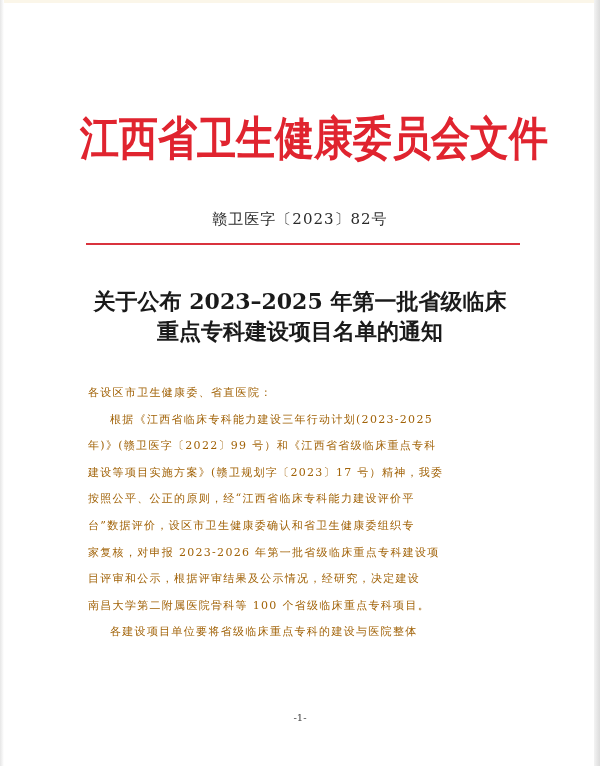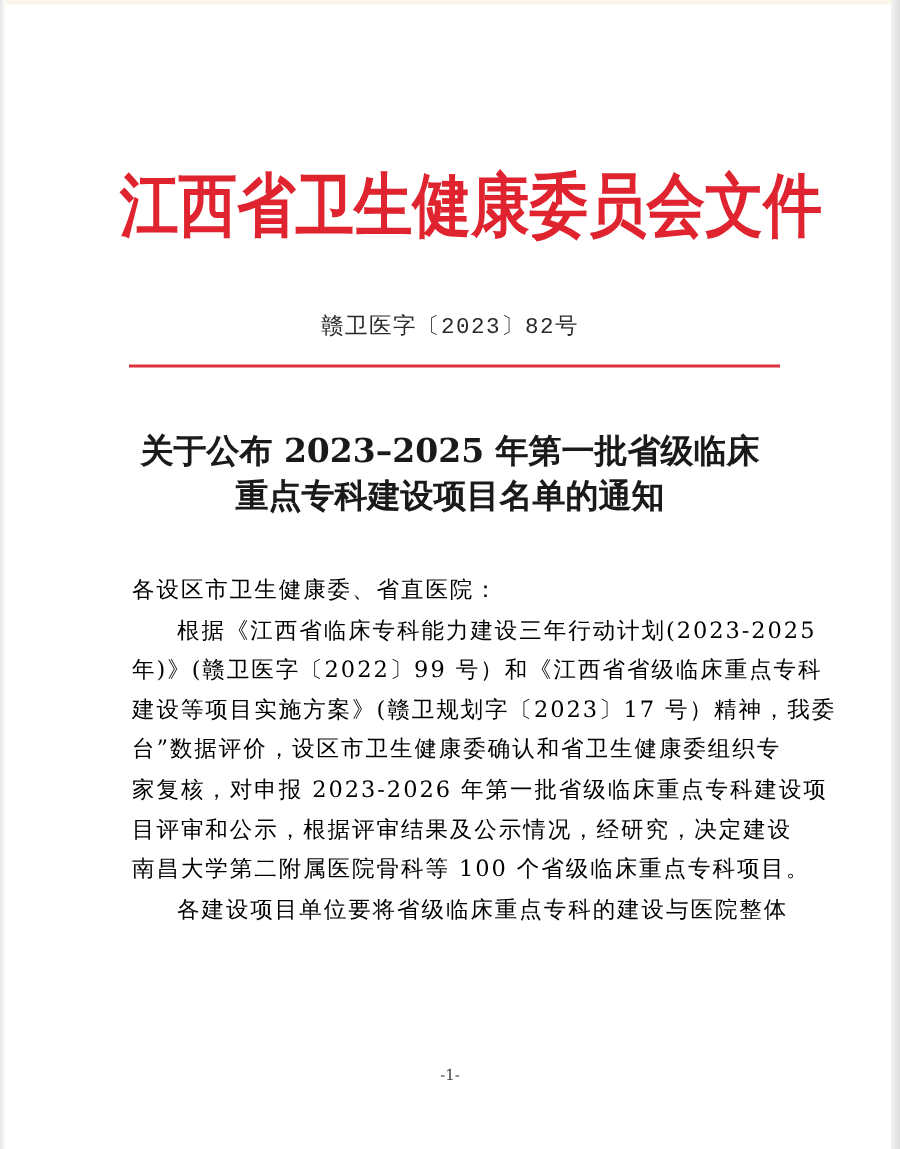--- a/index.html
+++ b/index.html
@@ -55,21 +55,20 @@
     }
     .doc-number {
       position: absolute;
       left: 0; top: 208px;
       width: 600px;
       text-align: center;
       color: #2a2a2a;
       font-size: 15px;
       letter-spacing: 1px;
       line-height: 22px;
-      font-family: Liberation Mono, monospace;
     }
     .red-rule {
       position: absolute;
       left: 86px; top: 243px;
       width: 434px; height: 2px;
       background: #d9333d;
     }
     .title {
       position: absolute;
       left: 0; top: 286px;
@@ -77,22 +76,22 @@
       text-align: center;
       color: #1a1a1a;
       font-weight: bold;
       font-size: 22px;
       line-height: 30px;
     }
     .body {
       position: absolute;
       left: 88px; top: 380px;
       width: 436px;
-      color: #000000;
-      font-size: 15px;
+      color: #a16207;
+      font-size: 11px;
       line-height: 26.6px;
       letter-spacing: 1.3px;
     }
     .body p {
       margin: 0;
       text-align: justify;
       text-align-last: auto;
     }
     .body .line {
       display: block;
@@ -128,20 +127,21 @@
   </div>
 
   <div class="body">
     <p>
       <span class="line">各设区市卫生健康委、省直医院：</span>
     </p>
     <p class="indent-block">
       <span class="line" style="padding-left:2em;">根据《江西省临床专科能力建设三年行动计划(2023-2025</span>
       <span class="line">年)》(赣卫医字〔2022〕99 号）和《江西省省级临床重点专科</span>
       <span class="line">建设等项目实施方案》(赣卫规划字〔2023〕17 号）精神，我委</span>
+      <span class="line">按照公平、公正的原则，经“江西省临床专科能力建设评价平</span>
       <span class="line">台”数据评价，设区市卫生健康委确认和省卫生健康委组织专</span>
       <span class="line">家复核，对申报 2023-2026 年第一批省级临床重点专科建设项</span>
       <span class="line">目评审和公示，根据评审结果及公示情况，经研究，决定建设</span>
       <span class="line">南昌大学第二附属医院骨科等 100 个省级临床重点专科项目。</span>
     </p>
     <p>
       <span class="line" style="padding-left:2em;">各建设项目单位要将省级临床重点专科的建设与医院整体</span>
     </p>
   </div>
 

